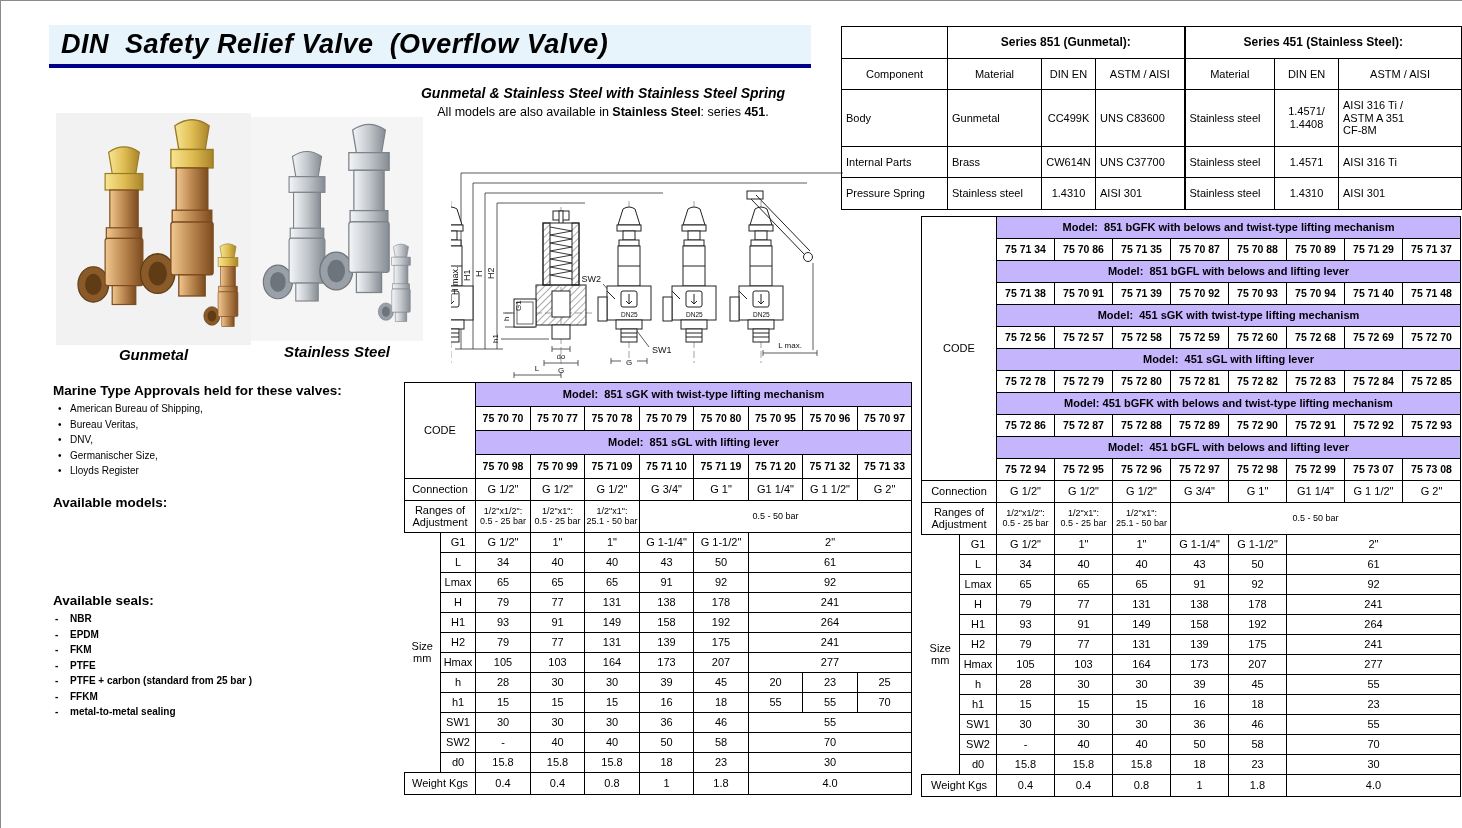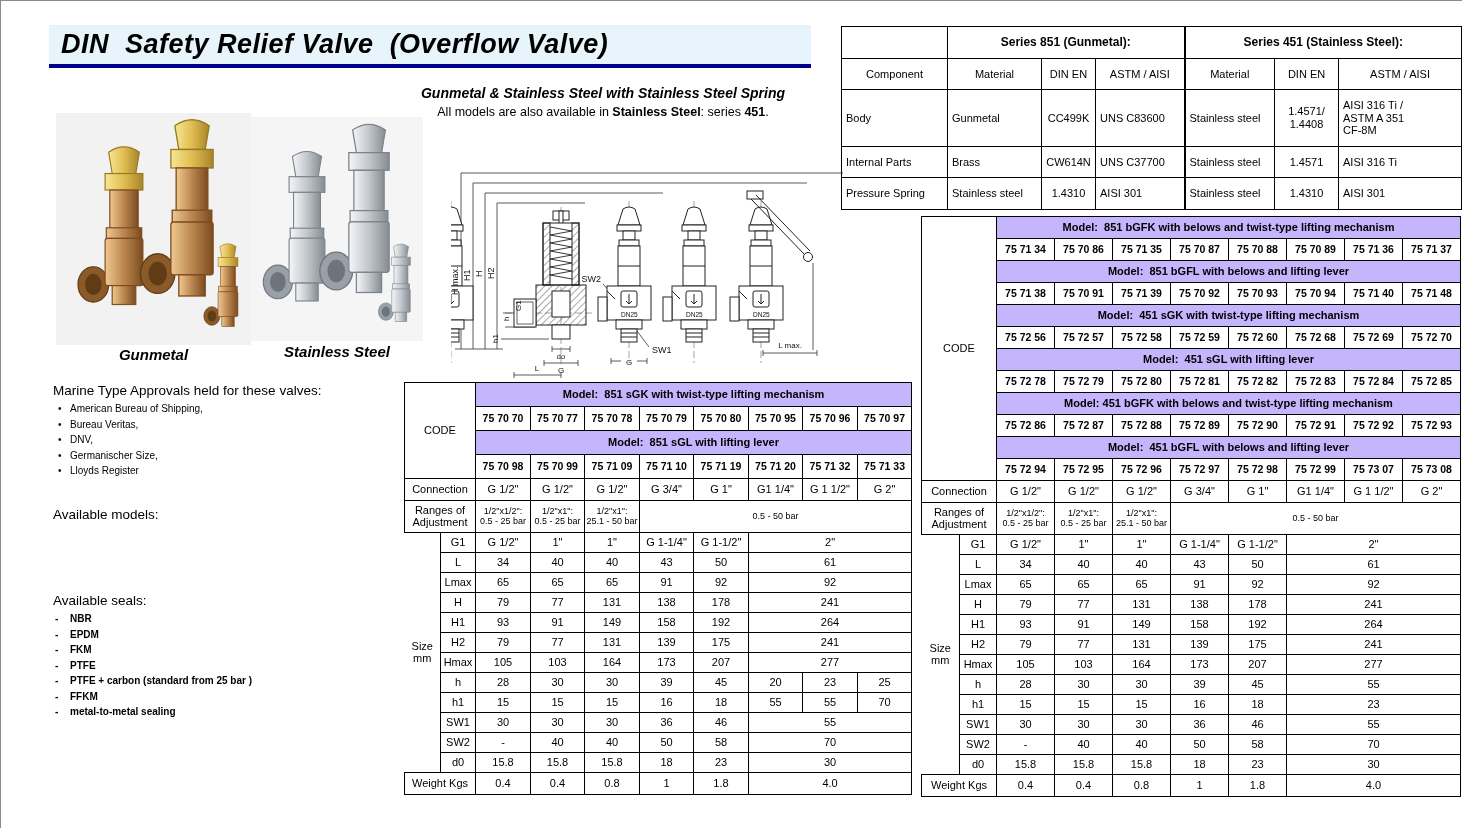--- a/index.html
+++ b/index.html
@@ -32,21 +32,21 @@
   .mat-table tr.mt-group td:nth-child(3),
   .mat-table tr.mt-cols td:nth-child(5),
   .mat-table .mrow td:nth-child(5){border-left-width:2px;}
 
   
   .photo{position:absolute;}
   .caption{position:absolute;text-align:center;font-size:15px;font-weight:bold;font-style:italic;}
 
   
   .txtblock{position:absolute;left:52px;}
-  .txtblock h3{margin:0 0 3px 0;font-size:13.5px;font-weight:normal;}
+  .txtblock h3{margin:0 0 3px 0;font-size:13.5px;font-weight:bold;}
   .txtblock ul{margin:0;padding:0;list-style:none;}
   .txtblock li{font-size:10px;line-height:15.5px;position:relative;padding-left:17px;}
   .marine li::before{content:"\2022";position:absolute;left:5px;}
   .bold-items li{font-weight:bold;}
   .bold-items li::before{content:"-";position:absolute;left:2px;}
 
   
   .dim-table{position:absolute;border-collapse:collapse;table-layout:fixed;font-size:11px;}
   .dim-table td{border:1px solid #000;text-align:center;vertical-align:middle;padding:0 1px;
                 line-height:11.5px;overflow:hidden;}
@@ -289,21 +289,21 @@
     <h3>Marine Type Approvals held for these valves:</h3>
     <ul>
         <li>American Bureau of Shipping,</li>
         <li>Bureau Veritas,</li>
         <li>DNV,</li>
         <li>Germanischer Size,</li>
         <li>Lloyds Register</li>
       </ul>
   </div>
 
-  <div class="txtblock bold-items" style="top:506px;width:348px">
+  <div class="txtblock bold-items" style="top:494px;width:348px">
     <h3>Available models:</h3>
   </div>
 
   <div class="txtblock bold-items" style="top:592px;width:340px">
     <h3>Available seals:</h3>
     <ul>
         <li>NBR</li>
         <li>EPDM</li>
         <li>FKM</li>
         <li>PTFE</li>
@@ -520,21 +520,21 @@
       <td class="lbl" colspan="2" rowspan="12">CODE</td>
       <td class="model" colspan="8">Model:  851 bGFK with belows and twist-type lifting mechanism</td>
     </tr>
     <tr class="r-code">
           <td class="code">75 71 34</td>
           <td class="code">75 70 86</td>
           <td class="code">75 71 35</td>
           <td class="code">75 70 87</td>
           <td class="code">75 70 88</td>
           <td class="code">75 70 89</td>
-          <td class="code">75 71 36</td>
+          <td class="code">75 71 29</td>
           <td class="code">75 71 37</td>
         </tr>
     <tr class="r-model">
       <td class="model" colspan="8">Model:  851 bGFL with belows and lifting lever</td>
     </tr>
     <tr class="r-code">
           <td class="code">75 71 38</td>
           <td class="code">75 70 91</td>
           <td class="code">75 71 39</td>
           <td class="code">75 70 92</td>

